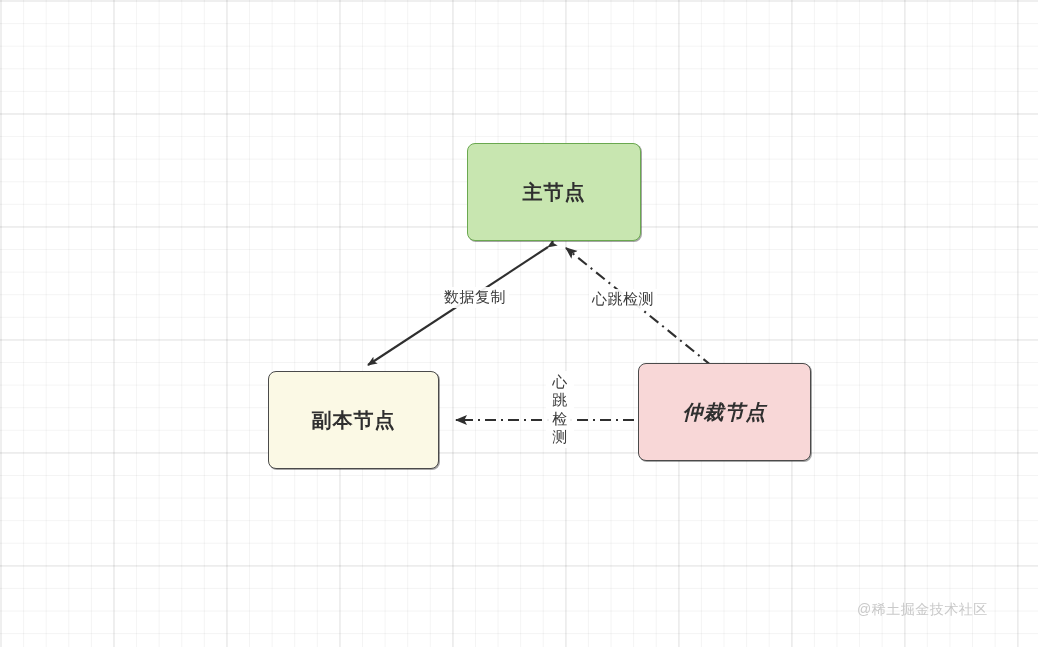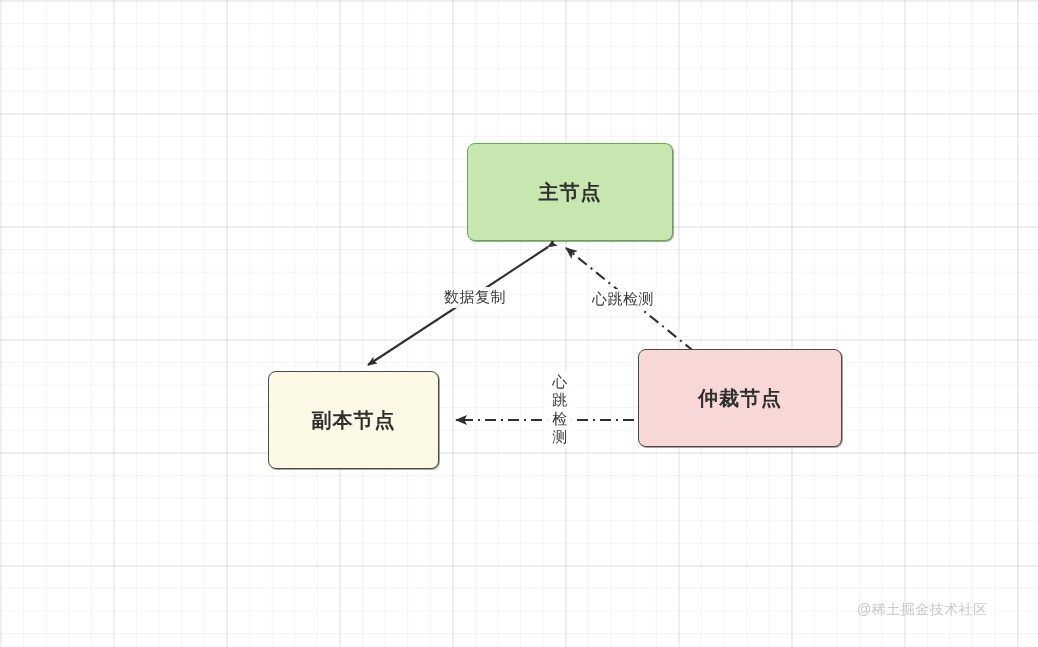--- a/index.html
+++ b/index.html
@@ -42,42 +42,43 @@
     font-weight: bold;
     font-size: 20px;
     color: #2f2f2f;
     letter-spacing: 1px;
     box-shadow: 1px 1px 0 rgba(0,0,0,0.35);
   }
 
   #node-primary {
     left: 467px;
     top: 143px;
-    width: 206px;
+    width: 174px;
     height: 98px;
     background: #c8e6b0;
     border: 1.6px solid #6aa84f;
   }
 
   #node-replica {
     left: 268px;
     top: 371px;
     width: 171px;
     height: 98px;
     background: #fbf9e5;
     border: 1.6px solid #4a4a4a;
   }
 
   #node-arbiter {
     left: 638px;
-    top: 349px;
-    width: 204px;
+    top: 363px;
+    width: 173px;
     height: 98px;
     background: #f8d7d7;
     border: 1.6px solid #4a4a4a;
+    font-style: italic;
   }
 
   .edge-label {
     position: absolute;
     font-size: 15px;
     color: #3a3a3a;
     background: rgba(255,255,255,0.92);
     padding: 1px 3px;
     white-space: nowrap;
     letter-spacing: 0.5px;

